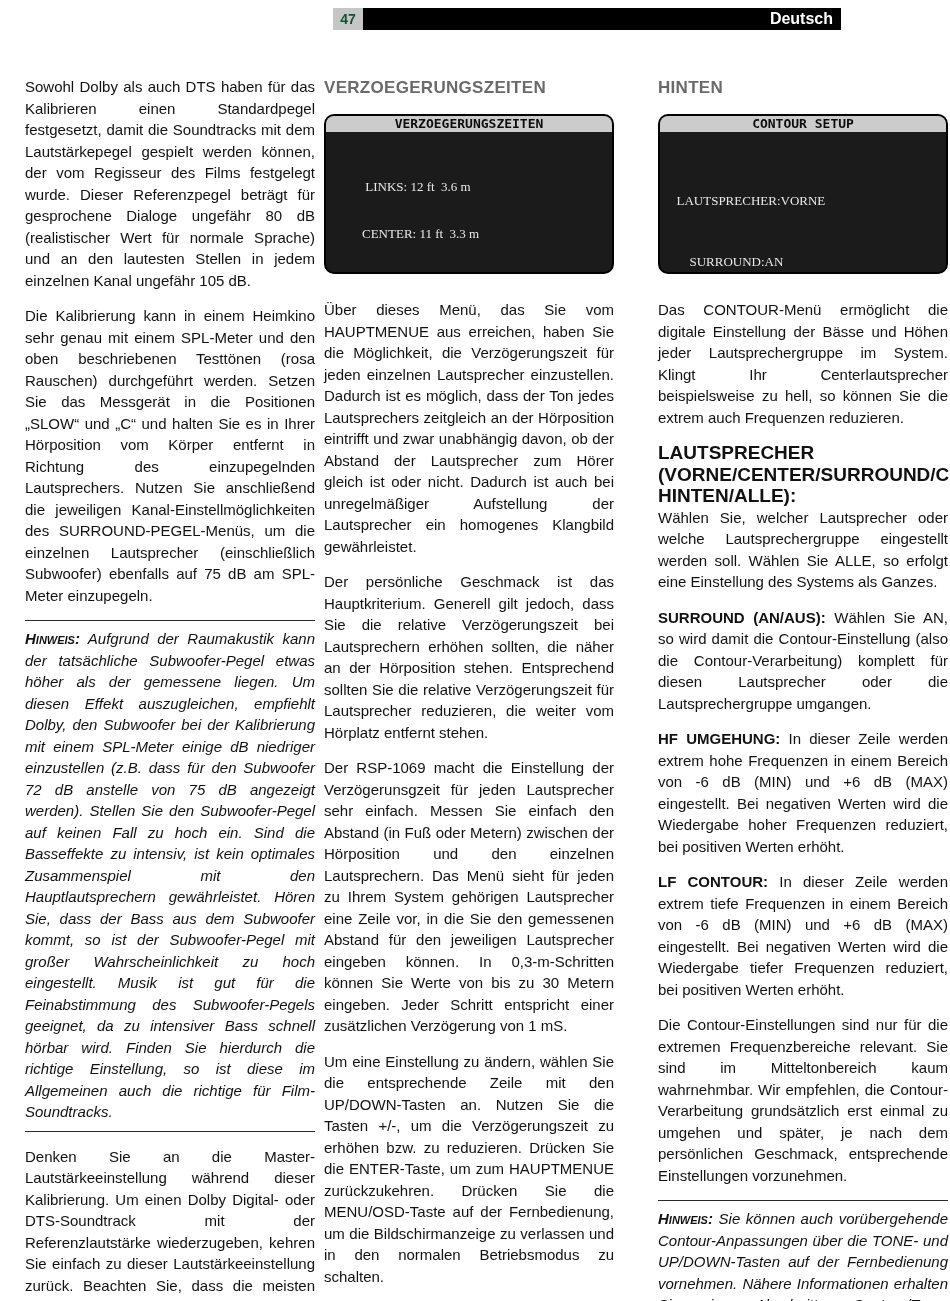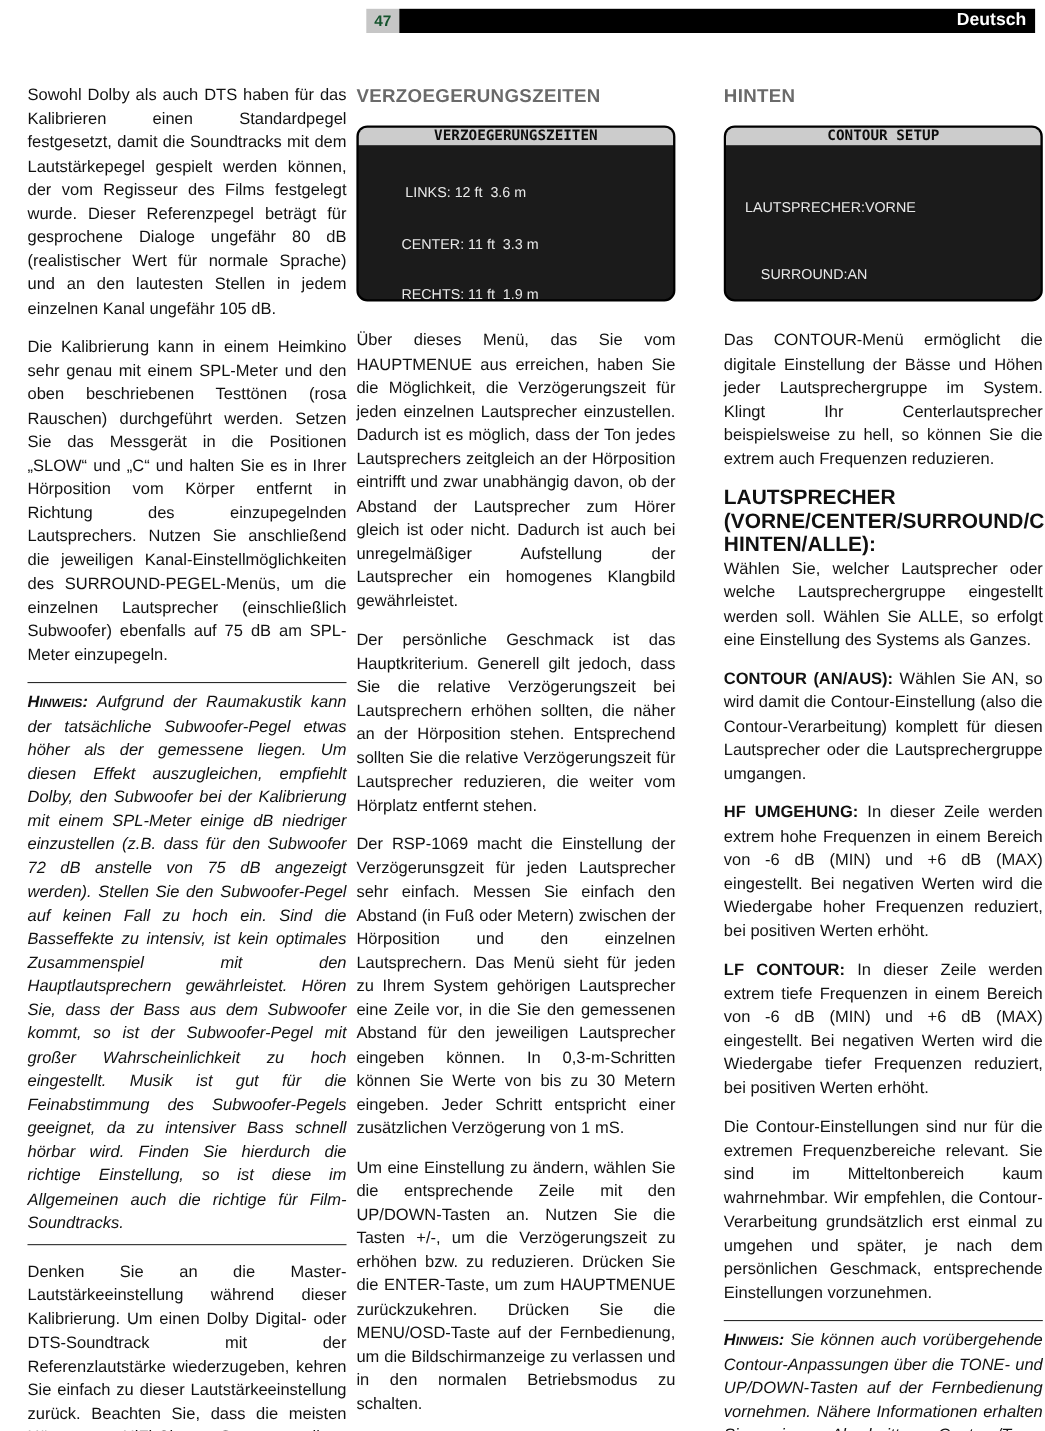--- a/index.html
+++ b/index.html
@@ -7,21 +7,21 @@
     width:950px;height:1301px;position:relative;background:#ffffff;
     font-family:"Liberation Sans", sans-serif;color:#111;overflow:hidden;
   }
   
   .page-num{
     position:absolute;left:333px;top:8px;width:30px;height:22px;
     background:#c6c6c6;color:#14532d;font-weight:bold;font-size:14px;
     display:flex;align-items:center;justify-content:center;
   }
   .header-bar{
-    position:absolute;left:363px;top:8px;width:578px;height:22px;
+    position:absolute;left:363px;top:8px;width:478px;height:22px;
     background:#000;color:#fff;font-weight:bold;font-size:16px;
     display:flex;align-items:center;justify-content:flex-end;
     padding-right:8px;box-sizing:border-box;
   }
   
   .col{position:absolute;top:76px;width:290px;}
   .col-1{left:25px;}
   .col-2{left:324px;}
   .col-3{left:658px;}
   .col p{margin:0 0 14px 0;font-size:15px;line-height:21.5px;text-align:justify;hyphens:auto;}
@@ -42,22 +42,22 @@
   .osd{
     height:160px;box-sizing:border-box;margin-bottom:25px;
     background:#1b1b1b;border:2px solid #000;border-radius:10px;overflow:hidden;
   }
   .osd-title{
     background:#cccccc;color:#0d0d0d;text-align:center;
     font-family:"DejaVu Sans Mono", monospace;font-size:13px;font-weight:bold;
     line-height:16px;height:16px;white-space:pre;
   }
   .osd-body{
-    padding:4px 10px 0 10px;color:#e9e9e9;
-    font-family:Liberation Sans, sans-serif;font-size:13px;line-height:15.5px;
+    padding:16px 10px 0 10px;color:#e9e9e9;
+    font-family:Liberation Serif, serif;font-size:13px;line-height:15.5px;
     white-space:pre;
   }
   .osd-line{white-space:pre;}
   .osd-gap{margin-top:14px;}
 </style>
 </head>
 <body>
 
 <div class="page-num">47</div>
 <div class="header-bar">
@@ -100,18 +100,18 @@
     <div class="osd-body">
       <div class="osd-line osd-gap">  LAUTSPRECHER:VORNE</div>
       <div class="osd-line osd-gap">      SURROUND:AN</div>
       
       
       
     </div>
   </div>
   <p>Das CONTOUR-Menü ermöglicht die digitale Einstellung der Bässe und Höhen jeder Lautsprechergruppe im System. Klingt Ihr Centerlautsprecher beispielsweise zu hell, so können Sie die extrem auch Frequenzen reduzieren.</p>
   <p><span class="sec-label-block">LAUTSPRECHER (VORNE/CENTER/SURROUND/CENTER HINTEN/ALLE):</span><span>Wählen Sie, welcher Lautsprecher oder welche Lautsprechergruppe eingestellt werden soll. Wählen Sie ALLE, so erfolgt eine Einstellung des Systems als Ganzes.</span></p>
-  <p><span class="b">CONTOUR (AN/AUS):</span><span> Wählen Sie AN, so wird damit die Contour-Einstellung (also die Contour-Verarbeitung) komplett für diesen Lautsprecher oder die Lautsprechergruppe umgangen.</span></p>
+  <p><span class="b">SURROUND (AN/AUS):</span><span> Wählen Sie AN, so wird damit die Contour-Einstellung (also die Contour-Verarbeitung) komplett für diesen Lautsprecher oder die Lautsprechergruppe umgangen.</span></p>
   <p><span class="b">HF UMGEHUNG:</span><span> In dieser Zeile werden extrem hohe Frequenzen in einem Bereich von -6 dB (MIN) und +6 dB (MAX) eingestellt. Bei negativen Werten wird die Wiedergabe hoher Frequenzen reduziert, bei positiven Werten erhöht.</span></p>
   <p><span class="b">LF CONTOUR:</span><span> In dieser Zeile werden extrem tiefe Frequenzen in einem Bereich von -6 dB (MIN) und +6 dB (MAX) eingestellt. Bei negativen Werten wird die Wiedergabe tiefer Frequenzen reduziert, bei positiven Werten erhöht.</span></p>
   <p>Die Contour-Einstellungen sind nur für die extremen Frequenzbereiche relevant. Sie sind im Mitteltonbereich kaum wahrnehmbar. Wir empfehlen, die Contour-Verarbeitung grundsätzlich erst einmal zu umgehen und später, je nach dem persönlichen Geschmack, entsprechende Einstellungen vorzunehmen.</p>
   <div class="note"><span class="note-label">Hinweis:</span><span> Sie können auch vorübergehende Contour-Anpassungen über die TONE- und UP/DOWN-Tasten auf der Fernbedienung vornehmen. Nähere Informationen erhalten Sie im Abschnitt „Contour/Tone-Einstellungen“.</span></div>
 </div>
 
 </body></html>

